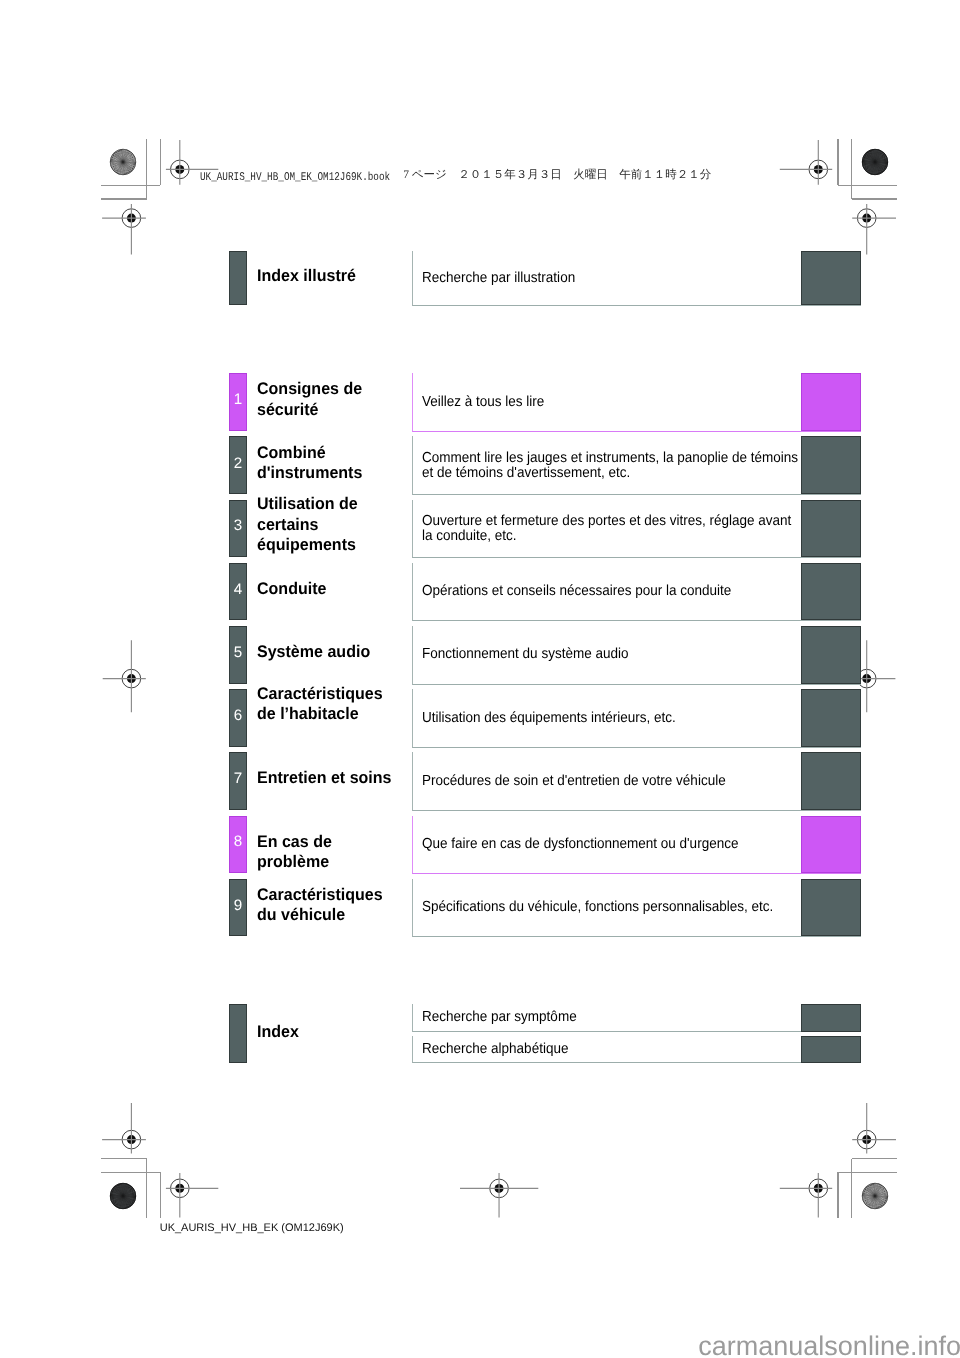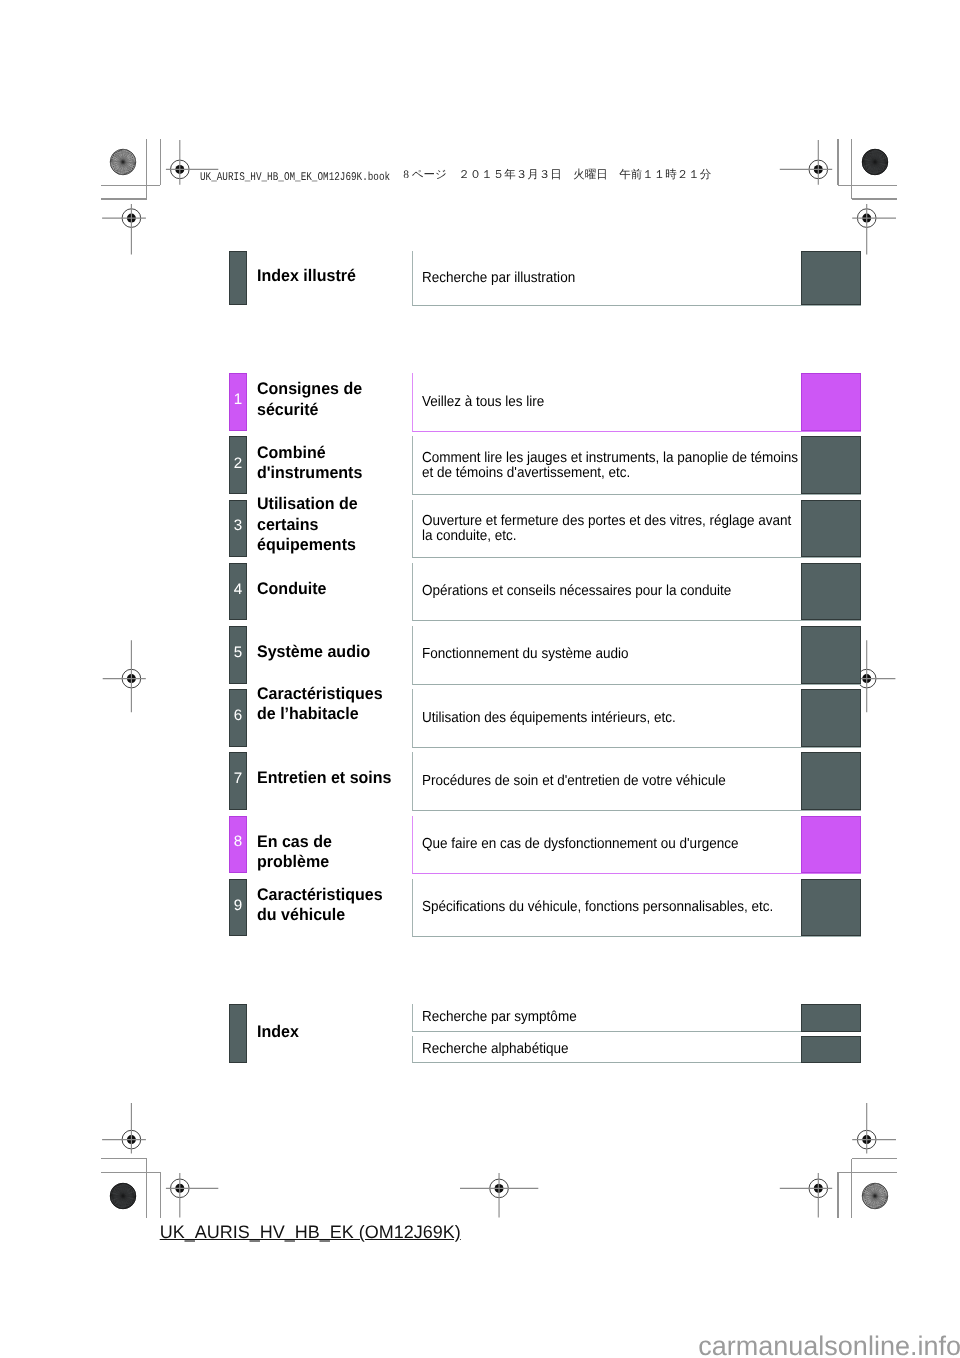--- a/index.html
+++ b/index.html
@@ -23,22 +23,22 @@
   .ctitle{position:absolute;left:239.2px;font-weight:700;font-size:16.8px;color:#000;
           line-height:20.4px;width:148px;transform:scaleX(0.9555);transform-origin:left top;
           -webkit-font-smoothing:antialiased;backface-visibility:hidden;}
   .dbox{position:absolute;left:393.5px;width:449.5px;background:#fff;
         border-left:1.0px solid #a5b4b2;border-bottom:1.0px solid #9cadab;box-sizing:border-box;}
   .dbox.hl{border-left-color:#de8cf8;border-bottom-color:#d87af7;}
   .rblk{position:absolute;left:783px;width:60px;box-shadow:inset 0 0 0 0.9px rgba(0,0,0,0.42);}
   .dtext{position:absolute;left:404.3px;font-size:14.6px;color:#000;line-height:15.3px;width:410px;
          transform:scaleX(0.9255);transform-origin:left top;
          -webkit-font-smoothing:antialiased;backface-visibility:hidden;}
-  .footer{position:absolute;left:141.7px;top:1222.2px;font-size:18px;color:#121212;
-          -webkit-font-smoothing:antialiased;backface-visibility:hidden;transform:translateZ(0);text-decoration:underline;}
+  .footer{position:absolute;left:141.7px;top:1222.2px;font-size:11px;color:#121212;
+          -webkit-font-smoothing:antialiased;backface-visibility:hidden;transform:translateZ(0);}
   .wm{position:absolute;left:680.3px;top:1331px;font-size:27px;color:#9b9b9b;
       -webkit-font-smoothing:antialiased;backface-visibility:hidden;transform:translateZ(0);}
 </style>
 </head>
 <body>
 
 <div class="page">
   <div id="marks">
       <div class="cropline" style="left: 127.875px; top: 139.2px; width: 1.45px; height: 59.9px;"></div>
       <div class="cropline" style="left: 141.575px; top: 139.2px; width: 1.45px; height: 46.1px;"></div>
@@ -427,21 +427,21 @@
         <line x1="834.3000000000001" y1="678.6" x2="877.4" y2="678.6" stroke="#8a8a8a" stroke-width="1.15"></line>
       </svg>
       <svg class="regsvg" width="960" height="1358" style="left: 0px; top: 0px;">
         <circle cx="481.05" cy="1188.4" r="9.3" fill="none" stroke="#222" stroke-width="0.85"></circle>
         <circle cx="481.05" cy="1188.4" r="4.5" fill="#0d0d0d"></circle>
         <line x1="481.05" y1="1173.1" x2="481.05" y2="1217.4" stroke="#8a8a8a" stroke-width="1.15"></line>
         <line x1="442" y1="1188.4" x2="520.3" y2="1188.4" stroke="#8a8a8a" stroke-width="1.15"></line>
       </svg>
     </div>
   <div class="hdr">UK_AURIS_HV_HB_OM_EK_OM12J69K.book</div>
-  <div class="hdr2">8 ページ　２０１５年３月３日　火曜日　午前１１時２１分</div>
+  <div class="hdr2">7 ページ　２０１５年３月３日　火曜日　午前１１時２１分</div>
   <div id="table">
       <div class="tab" style="top: 251.2px; height: 54.2px; background: rgb(83, 98, 99);"></div>
       <div class="ctitle" style="top: 265.8px;">Index illustré</div>
       <div class="dbox" style="top: 251.2px; height: 55.2px;"></div>
       <div class="rblk" style="top: 251.2px; height: 54.2px; background: rgb(83, 98, 99);"></div>
       <div class="dtext" style="top: 271.2px;">Recherche par illustration</div>
       <div class="tab hl" style="top: 373.2px; height: 58px; background: rgb(205, 87, 245);"></div>
       <div class="tabnum" style="top: 394.3px;">1</div>
       <div class="ctitle" style="top: 379.4px;">Consignes de sécurité</div>
       <div class="dbox hl" style="top: 373.2px; height: 59px;"></div>

